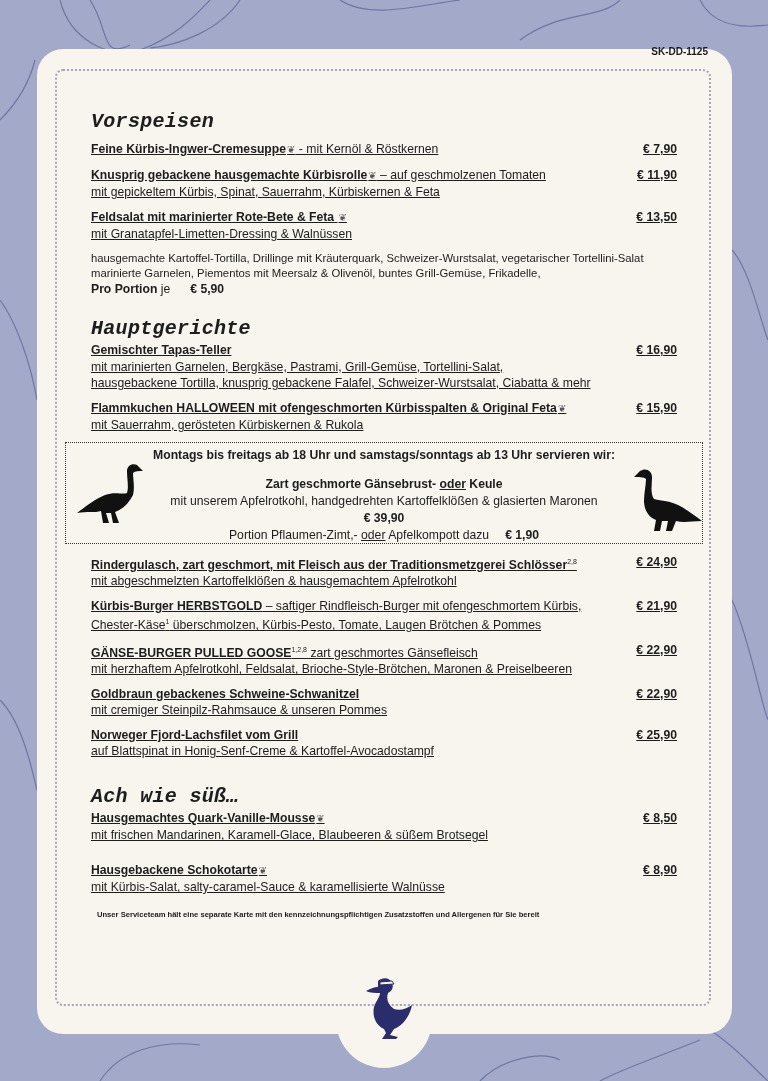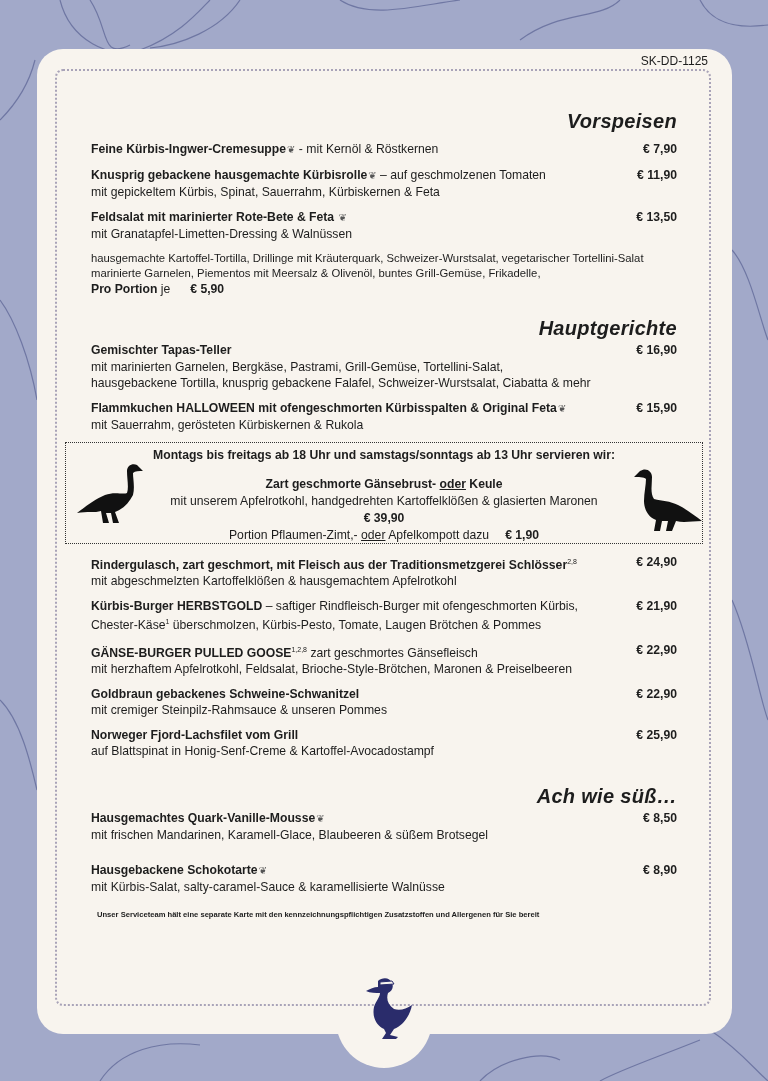--- a/index.html
+++ b/index.html
@@ -15,28 +15,28 @@
   }
   .bottom-bump {
     position:absolute; left:336px; top:1000px; width:96px; height:68px;
     background:#f8f4ee; border-radius:0 0 48px 48px;
   }
   .dots {
     position:absolute; left:55px; top:69px; width:656px; height:937px;
     border:2px dotted #a9a3b8; border-radius:8px; box-sizing:border-box;
   }
   .code {
-    position:absolute; top:54px; right:60px; font-size:12px; font-weight:normal;
+    position:absolute; top:46px; right:60px; font-size:10px; font-weight:bold;
   }
   .content { position:absolute; left:91px; top:110px; width:586px; }
   .section-title {
-    text-align:right; font-family:Liberation Sans, sans-serif; font-style:italic;
+    text-align:left; font-family:Liberation Mono, monospace; font-style:italic;
     font-weight:bold; font-size:20px; margin:0 0 8px 0; letter-spacing:0.3px;
   }
-  .item { display:flex; justify-content:space-between; margin-bottom:8px; font-size:12.2px; line-height:16.5px; }
+  .item { display:flex; justify-content:space-between; margin-bottom:8px; font-size:12.2px; line-height:16.5px;text-decoration:underline; }
   .item .text { flex:1; }
   .item .price { font-weight:bold; width:60px; text-align:right; white-space:nowrap; }
   .name { font-weight:bold; }
   .leaf { font-size:10px; color:#555; margin-left:1px; }
   sup { font-size:7px; }
   .tapas { font-size:11.3px; line-height:15.5px; margin-bottom:20px; }
   .tapas .head { font-weight:bold; font-size:12.2px; line-height:17px; }
   .tapas .pro { font-size:12.2px; }
   .tapas .pro .pp { margin-left:20px; font-weight:bold; }
   .special {
@@ -151,21 +151,21 @@
   <div class="item">
     <div class="text">
       <span class="name">Rindergulasch, zart geschmort, mit Fleisch aus der Traditionsmetzgerei Schlösser</span><sup>2,8</sup><br>
       <span>mit abgeschmelzten Kartoffelklößen &amp; hausgemachtem Apfelrotkohl</span>
     </div>
     <div class="price">€ 24,90</div>
   </div>
 
   <div class="item">
     <div class="text">
-      <span class="name">Kürbis-Burger HERBSTGOLD</span><span> – saftiger Rindfleisch-Burger mit ofengeschmorten Kürbis,</span><br>
+      <span class="name">Kürbis-Burger HERBSTGOLD</span><span> – saftiger Rindfleisch-Burger mit ofengeschmortem Kürbis,</span><br>
       <span>Chester-Käse</span><sup>1</sup><span> überschmolzen, Kürbis-Pesto, Tomate,  Laugen Brötchen &amp; Pommes</span>
     </div>
     <div class="price">€ 21,90</div>
   </div>
 
   <div class="item">
     <div class="text">
       <span class="name">GÄNSE-BURGER PULLED GOOSE</span><sup>1,2,8</sup><span> zart geschmortes Gänsefleisch</span><br>
       <span>mit herzhaftem Apfelrotkohl, Feldsalat, Brioche-Style-Brötchen, Maronen &amp; Preiselbeeren</span>
     </div>

